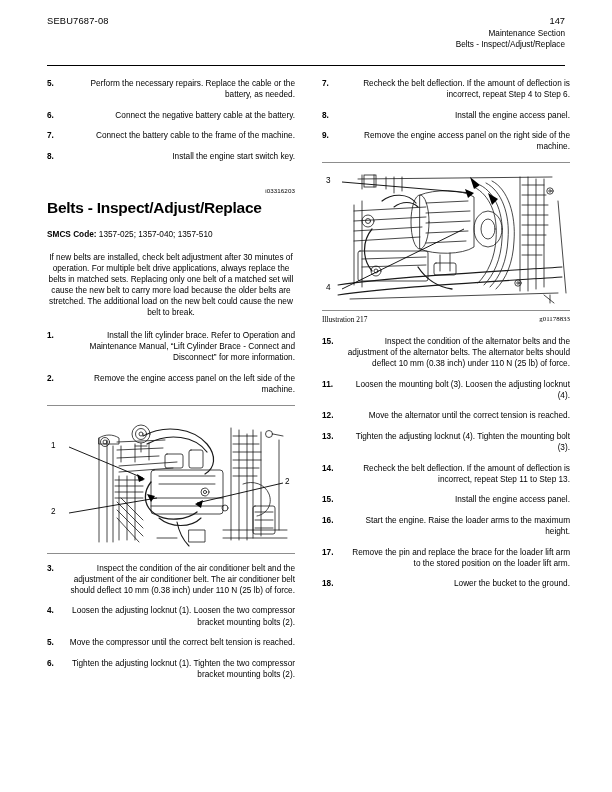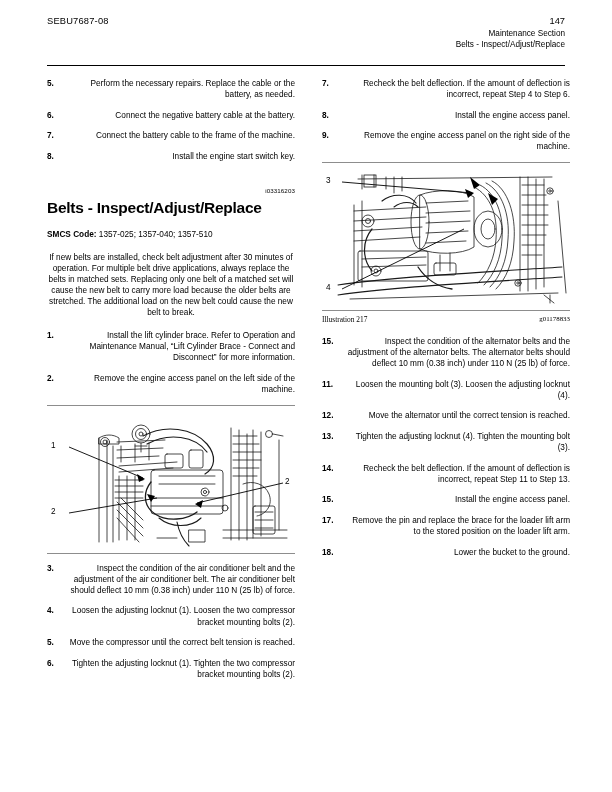--- a/index.html
+++ b/index.html
@@ -414,20 +414,24 @@
       </div>
       <div class="step wide">
         <span class="num">14.</span>
         <span class="txt">Recheck the belt deflection. If the amount of deflection is incorrect, repeat Step 11 to Step 13.</span>
       </div>
       <div class="step wide">
         <span class="num">15.</span>
         <span class="txt">Install the engine access panel.</span>
       </div>
       <div class="step wide">
+        <span class="num">16.</span>
+        <span class="txt">Start the engine. Raise the loader arms to the maximum height.</span>
+      </div>
+      <div class="step wide">
         <span class="num">17.</span>
         <span class="txt">Remove the pin and replace the brace for the loader lift arm to the stored position on the loader lift arm.</span>
       </div>
       <div class="step wide">
         <span class="num">18.</span>
         <span class="txt">Lower the bucket to the ground.</span>
       </div>
     </div>
   </div>
 

